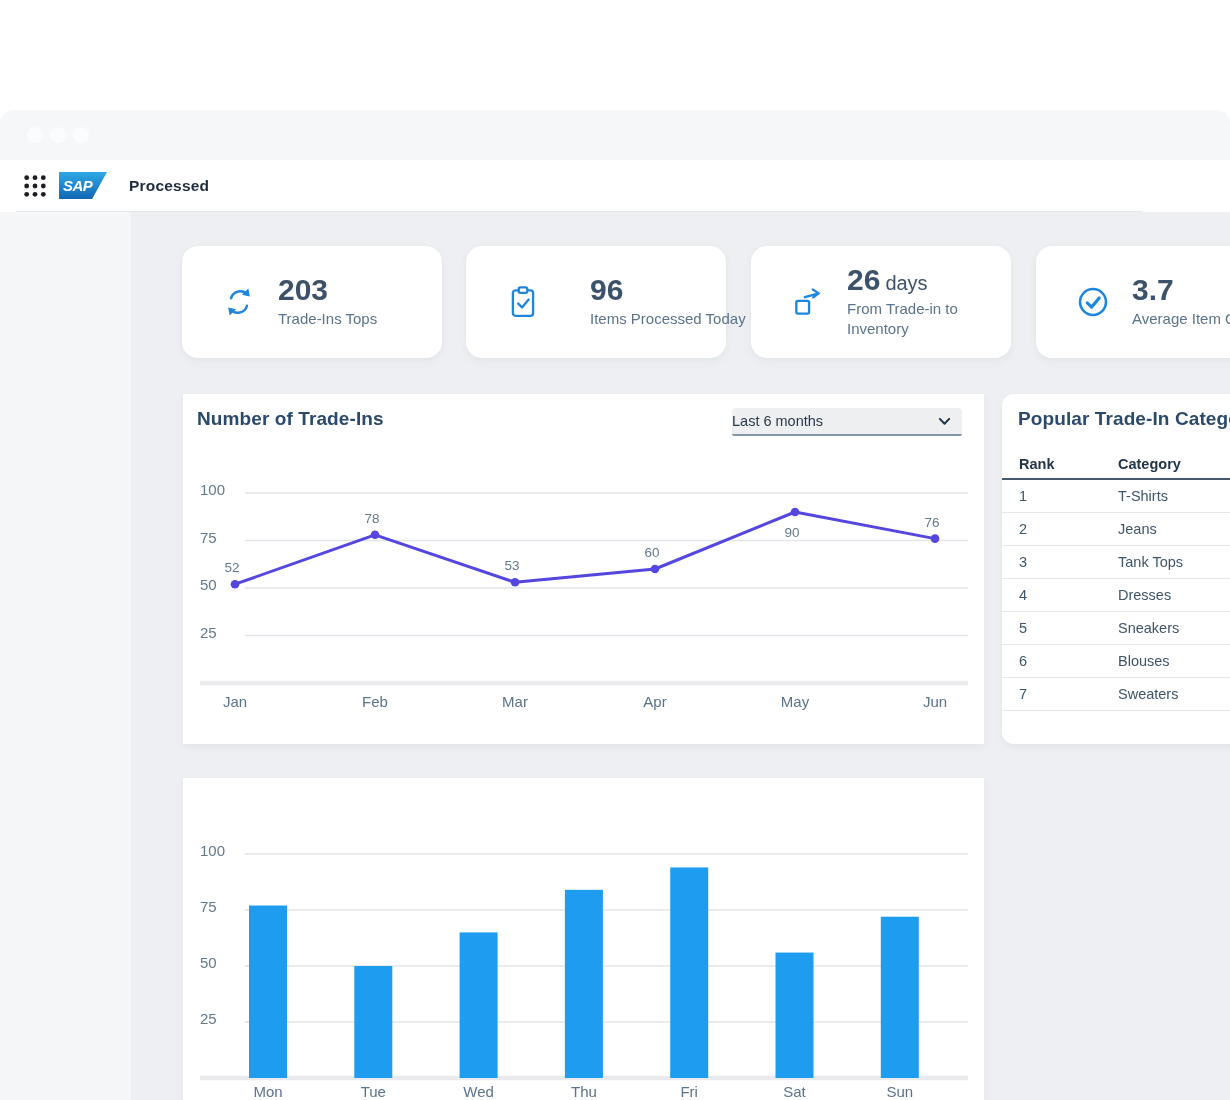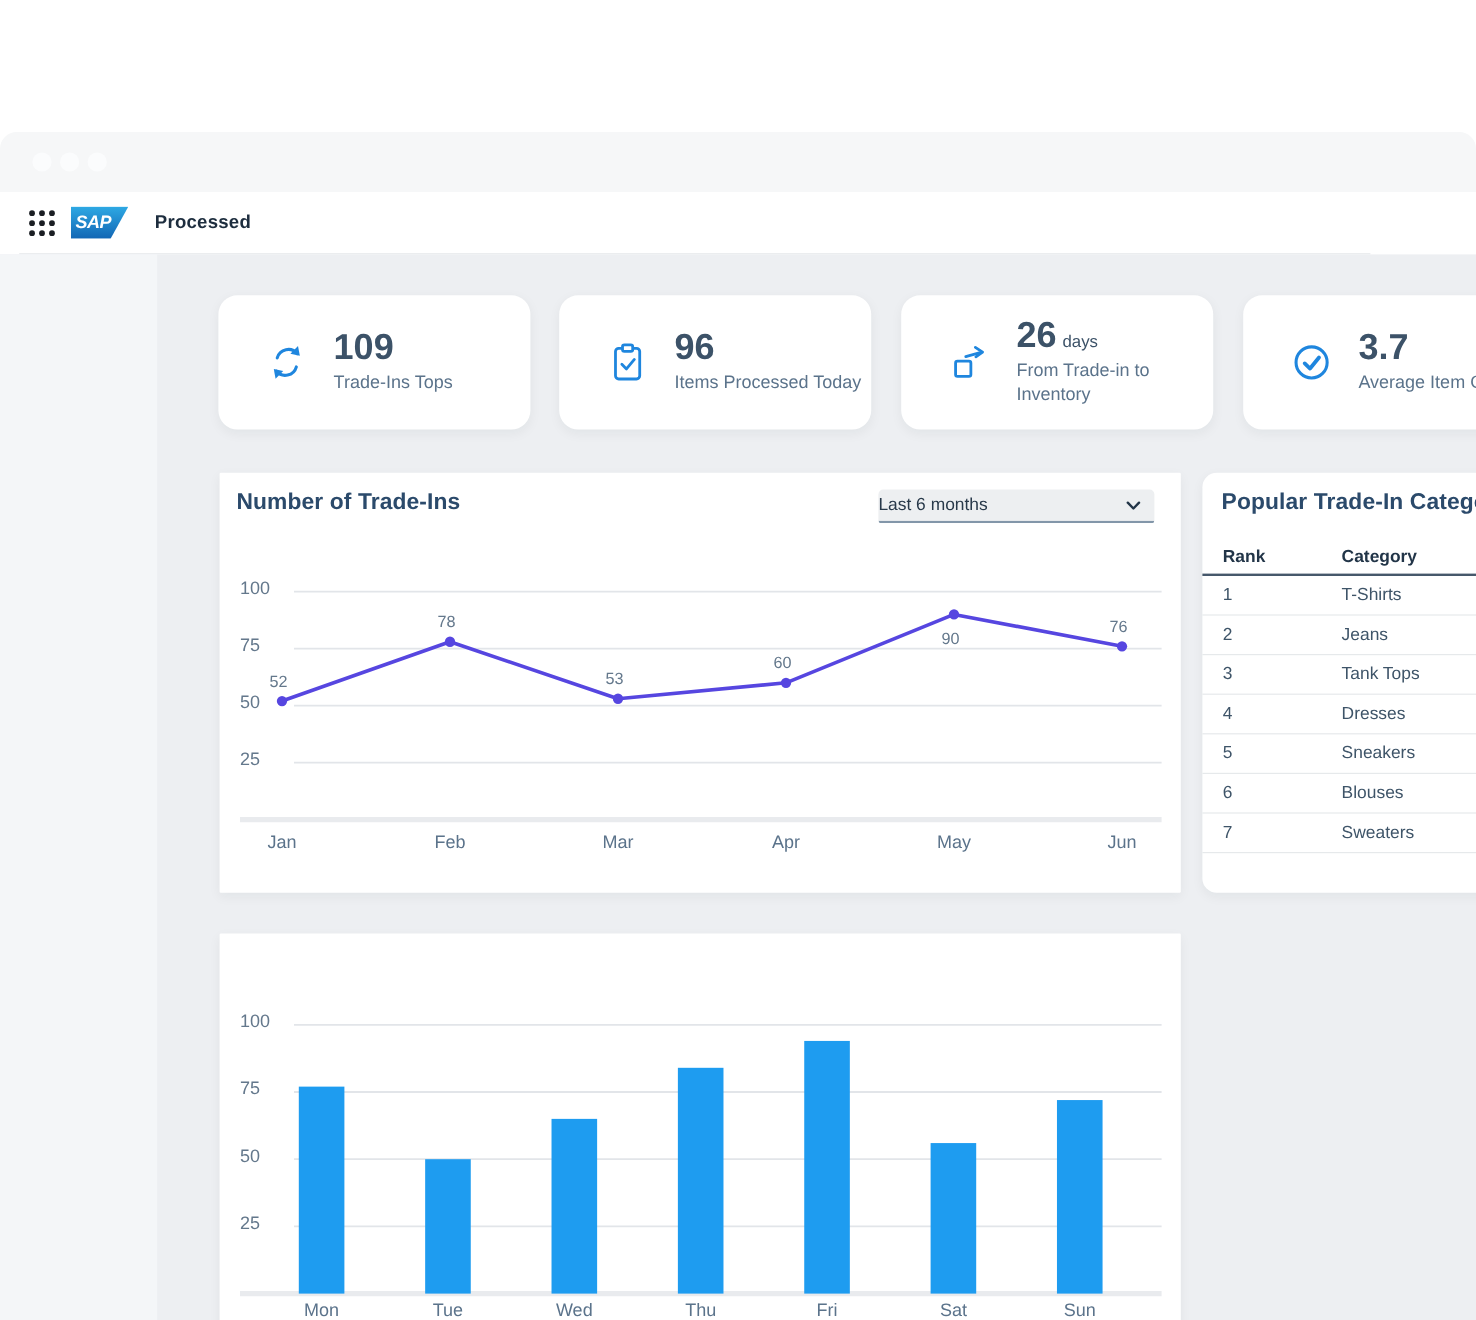--- a/index.html
+++ b/index.html
@@ -34,25 +34,25 @@
   }
   .app-title { margin-left:22px; font-size:15.5px; font-weight:bold; color:#1d2d3e; letter-spacing:0.2px; }
   
   .content { position:absolute; left:0; top:212px; width:1230px; height:888px; background:#edeff2; }
   .sidestrip { position:absolute; left:0; top:0; width:131px; height:100%; background:#f4f6f8; }
   
   .card { position:absolute; background:#ffffff; box-shadow:0 3px 10px rgba(28,39,49,0.05); }
   .kpi { width:260px; height:112px; border-radius:16px; display:flex; align-items:center; padding-left:40px; }
   .kpi .icn { width:34px; height:34px; flex:0 0 34px; margin-right:22px; }
   .kpi .num { font-size:30px; font-weight:bold; color:#3c5268; line-height:1; white-space:nowrap; }
-  .kpi .unit { font-size:14px; font-weight:normal; margin-left:5px; }
+  .kpi .unit { font-size:20px; font-weight:normal; margin-left:5px; }
   .kpi .lbl { font-size:15px; color:#5b738b; margin-top:4px; line-height:1.35; white-space:nowrap; }
   .kpi .lbl.wrap { white-space:normal; max-width:152px; }
   #kpi-1 { left:182px; top:246px; }
-  #kpi-2 { left:466px; top:246px; }
+  #kpi-2 { left:466px; top:246px;gap:28px; }
   #kpi-3 { left:751px; top:246px; }
   #kpi-4 { left:1036px; top:246px; }
   .chart-card { left:183px; width:801px; height:350px; border-radius:1px; }
   #line-card { top:394px; }
   #bar-card  { top:778px; }
   .card-title { position:absolute; left:14px; top:14px; font-size:19px; font-weight:bold; color:#2b4a6b; letter-spacing:0.1px; }
   .select {
     position:absolute; right:22px; top:14px; width:230px; height:28px;
     background:#edeff1; border:none; border-bottom:2px solid #8296a9; border-radius:4px 4px 2px 2px;
     display:flex; align-items:center; justify-content:space-between;
@@ -112,21 +112,21 @@
   <div class="card kpi" id="kpi-1">
     <svg class="icn" viewBox="0 0 32 32">
       <g fill="none" stroke="#1f86de" stroke-width="2.4" stroke-linecap="round">
         <path d="M8.5 12.5 A9 9 0 0 1 24.2 9.2"></path>
         <path d="M23.5 19.5 A9 9 0 0 1 7.8 22.8"></path>
       </g>
       <path fill="#1f86de" d="M24.8 3.2 l1.4 7.6 -7.4 -1.6 z"></path>
       <path fill="#1f86de" d="M7.2 28.8 l-1.4 -7.6 7.4 1.6 z"></path>
     </svg>
     <div>
-      <div class="num">109</div>
+      <div class="num">203</div>
       <div class="lbl">Trade-Ins Tops</div>
     </div>
   </div>
 
   <div class="card kpi" id="kpi-2">
     <svg class="icn" viewBox="0 0 32 32">
       <g fill="none" stroke="#1f86de" stroke-width="2.2" stroke-linejoin="round">
         <rect x="6.5" y="5" width="19" height="24" rx="2.5"></rect>
         <rect x="12" y="2.2" width="8" height="5.2" rx="1.5" fill="#ffffff"></rect>
         <path d="M11.5 17.5 l3.6 3.6 6.2 -7.4" stroke-linecap="round"></path>

